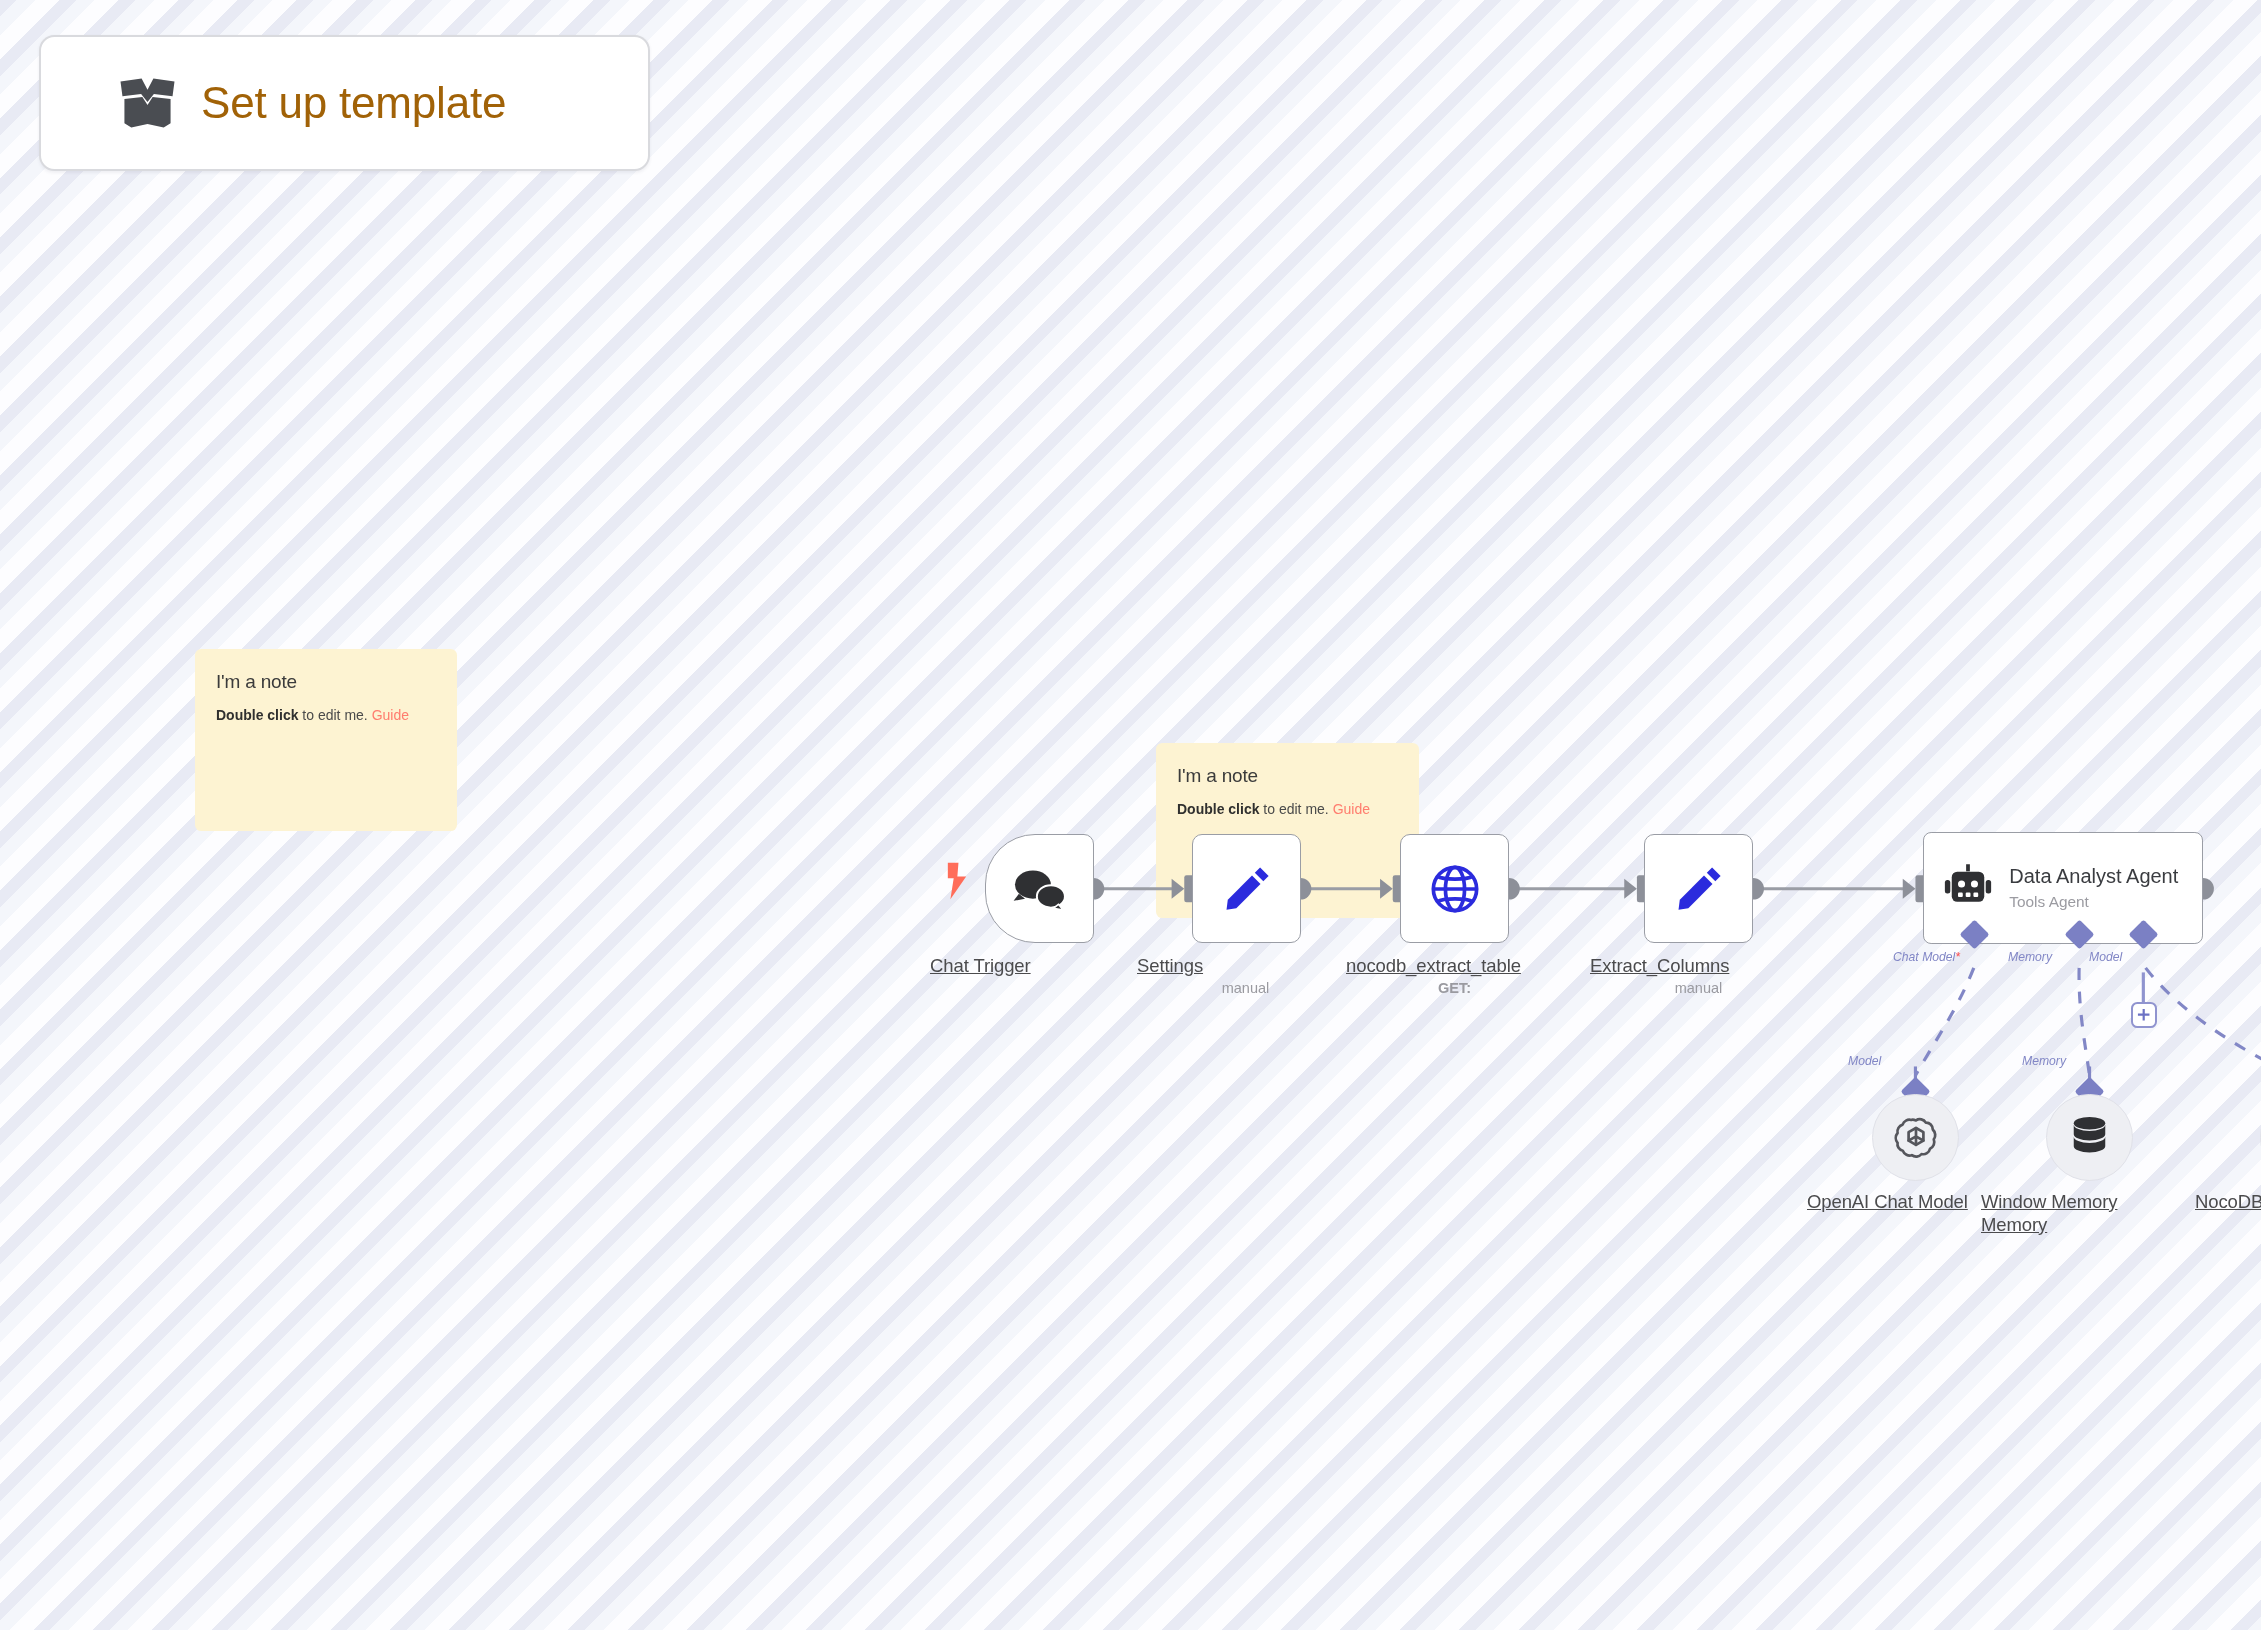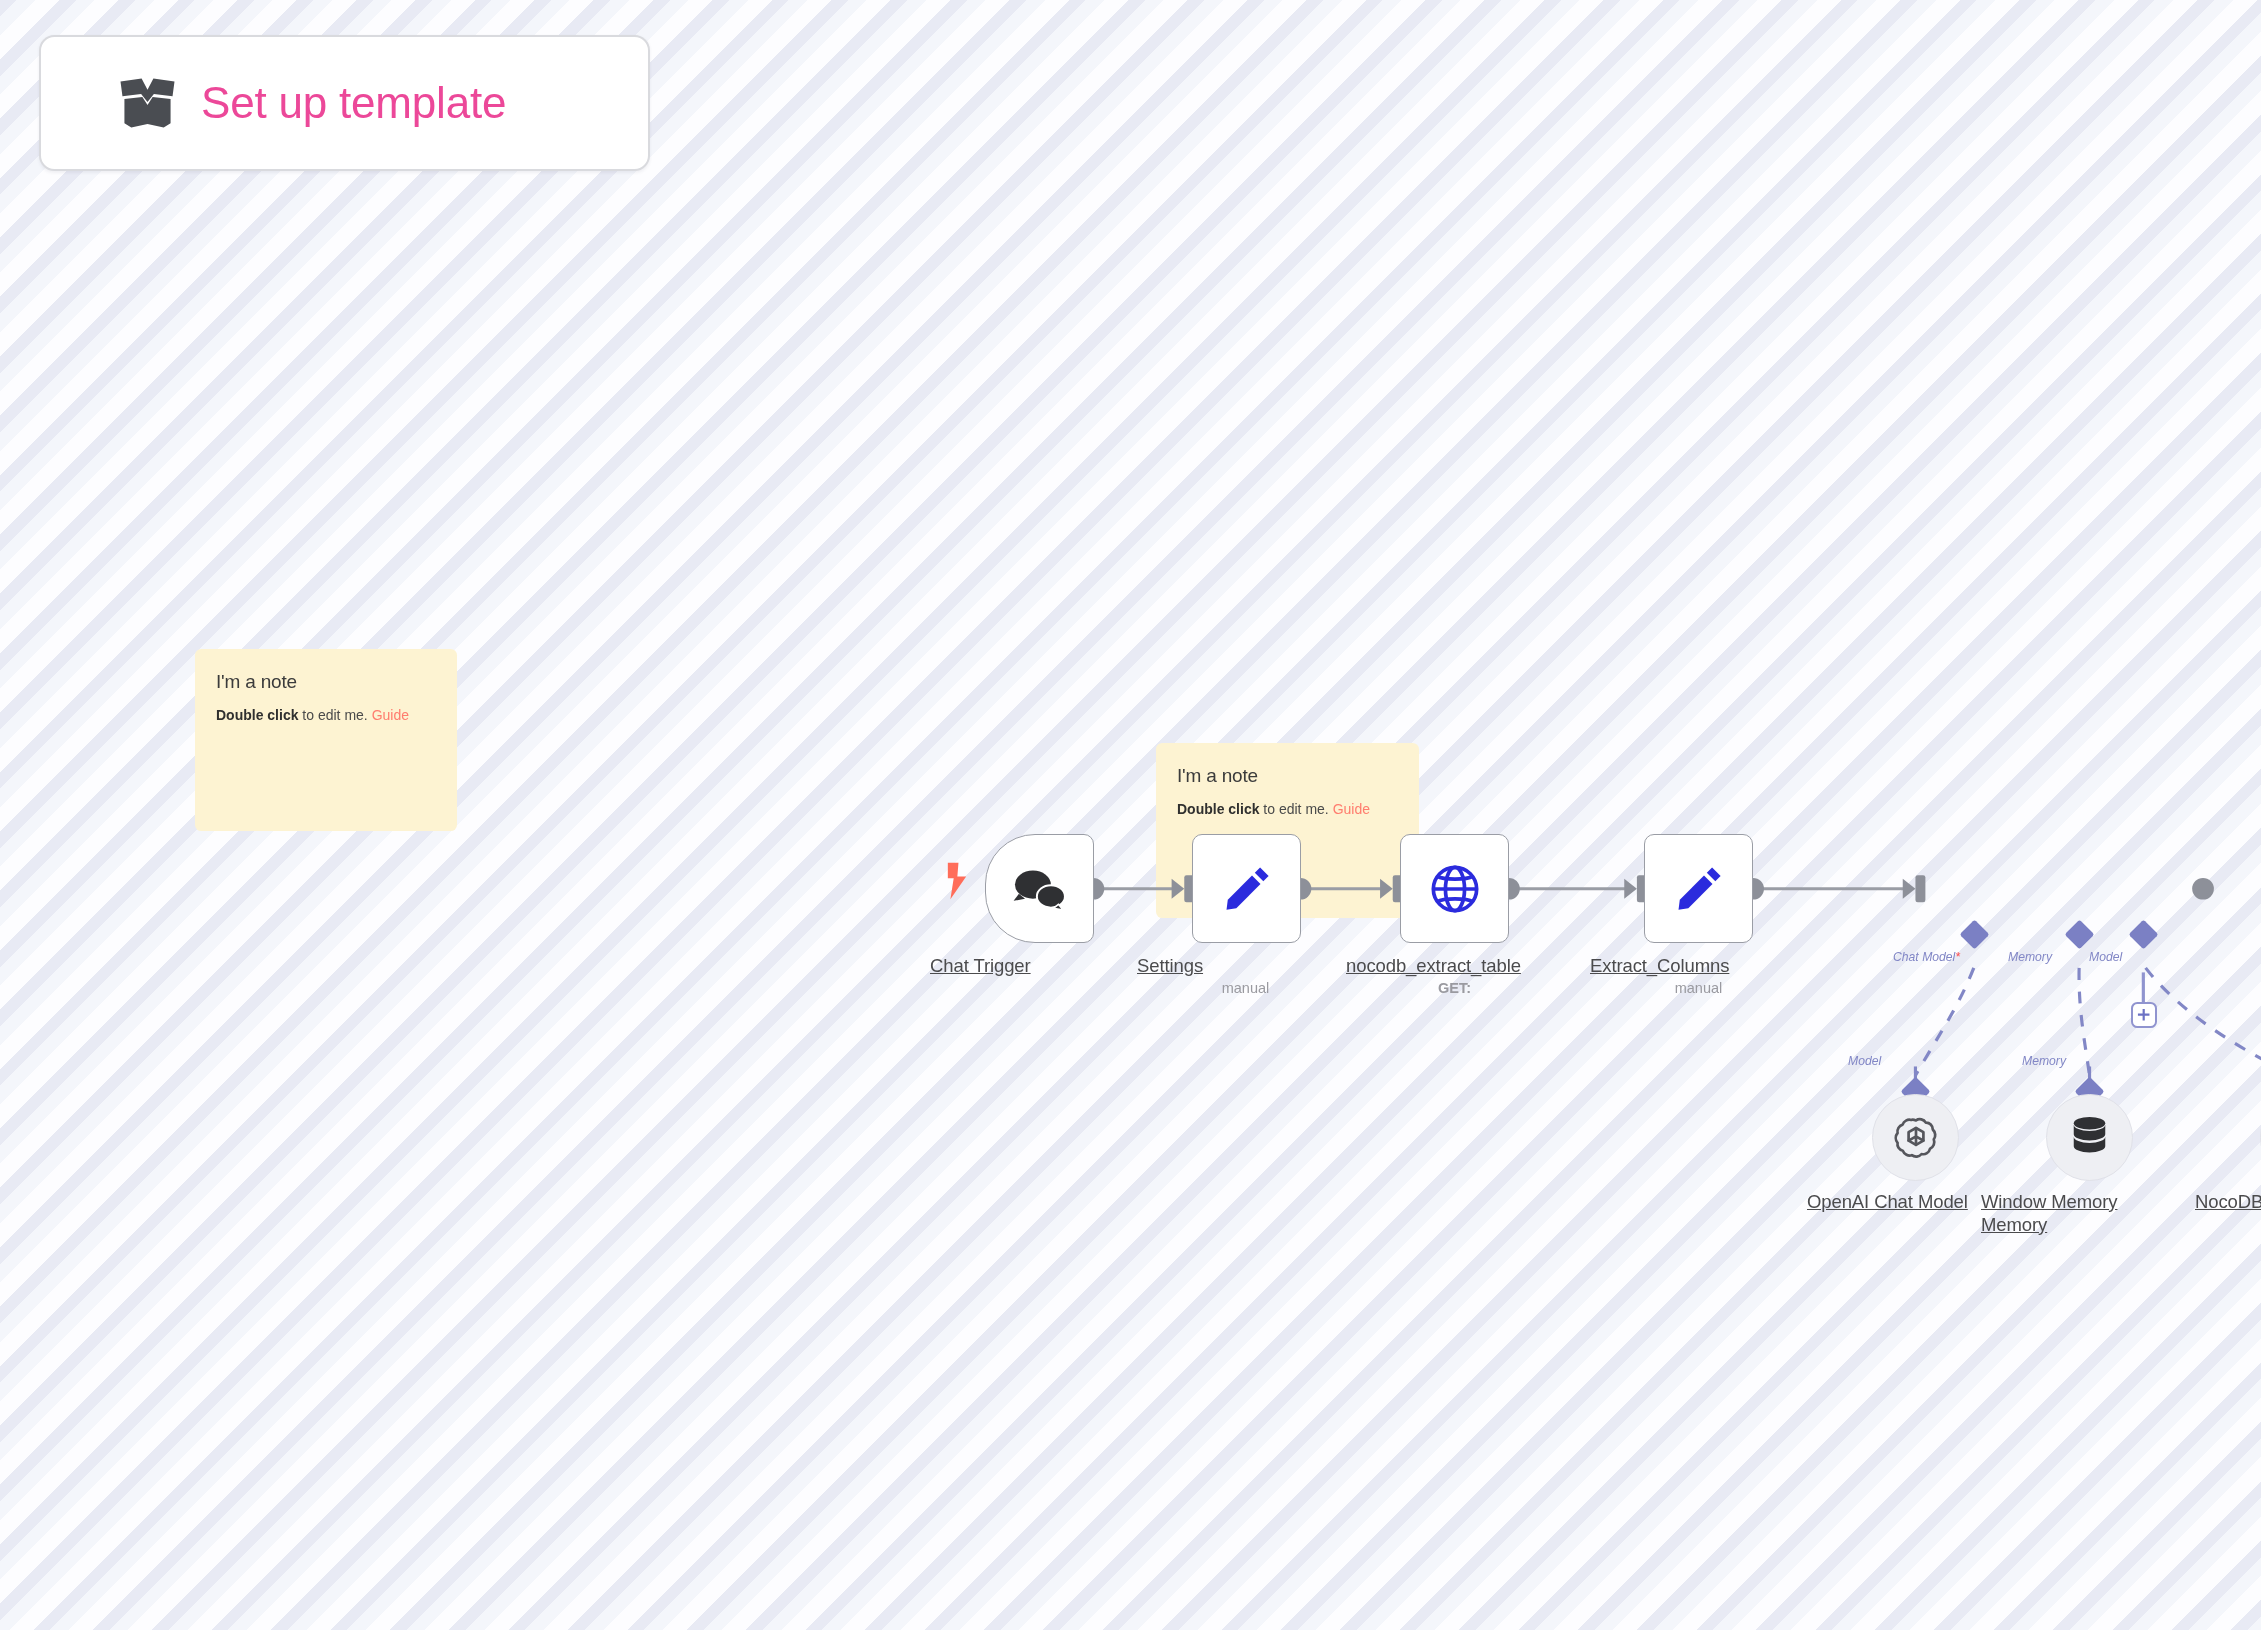--- a/index.html
+++ b/index.html
@@ -50,21 +50,21 @@
     width: 63px;
     height: 54px;
     flex: none;
     display: flex;
     align-items: center;
     justify-content: center;
   }
   #setup-template .setup-label {
     margin-left: 22px;
     font-size: 44px;
-    color: #ec4899;
+    color: #a16207;
     font-weight: 400;
     letter-spacing: -0.2px;
     white-space: nowrap;
   }
 
   
   .sticky {
     position: absolute;
     background: #fdf3d2;
     border-radius: 6.3px;
@@ -342,20 +342,37 @@
 
   <div class="node" id="node-extract-cols">
     <svg width="51" height="51" viewBox="0 0 24 24">
       <path d="M3.2 17.3 L14.6 5.9 L18.6 9.9 L7.2 21.3 L2.6 22 Z" fill="#2b2bdd"></path>
       <path d="M15.9 4.6 L18.4 2.1 L22.4 6.1 L19.9 8.6 Z" fill="#2b2bdd"></path>
     </svg>
   </div>
   <div class="node-label" style="left:1590px; top:955px; width:217px;">Extract_Columns</div>
   <div class="node-sublabel" style="left:1590px; top:980px; width:217px;">manual</div>
 
+  <div class="node" id="node-agent">
+    <svg class="agent-icon" viewBox="0 0 24 24">
+      <rect x="11.1" y="0.6" width="1.8" height="3.4" fill="#2f3033"></rect>
+      <rect x="4.2" y="4.2" width="15.6" height="14.4" rx="2.6" fill="#2f3033"></rect>
+      <rect x="0.9" y="8.2" width="2.6" height="6.4" rx="1.2" fill="#2f3033"></rect>
+      <rect x="20.5" y="8.2" width="2.6" height="6.4" rx="1.2" fill="#2f3033"></rect>
+      <circle cx="8.9" cy="10.1" r="1.7" fill="#ffffff"></circle>
+      <circle cx="15.1" cy="10.1" r="1.7" fill="#ffffff"></circle>
+      <rect x="7.2" y="14.2" width="2.3" height="2.1" rx="0.5" fill="#ffffff"></rect>
+      <rect x="10.9" y="14.2" width="2.3" height="2.1" rx="0.5" fill="#ffffff"></rect>
+      <rect x="14.6" y="14.2" width="2.3" height="2.1" rx="0.5" fill="#ffffff"></rect>
+    </svg>
+    <div class="agent-text">
+      <div class="agent-title">Data Analyst Agent</div>
+      <div class="agent-subtitle">Tools Agent</div>
+    </div>
+  </div>
 
   <div class="port-diamond" style="left:1964px; top:924px;"></div>
   <div class="port-label" style="left:1893px; top:950px; width:163px;"><span>Chat Model</span><span class="req-star">*</span></div>
 
   <div class="port-diamond" style="left:2069px; top:924px;"></div>
   <div class="port-label" style="left:2008px; top:950px; width:142px;">Memory</div>
 
   <div class="port-diamond" style="left:2133px; top:924px;"></div>
   <div class="port-label" style="left:2089px; top:950px; width:109px;">Model</div>
 

